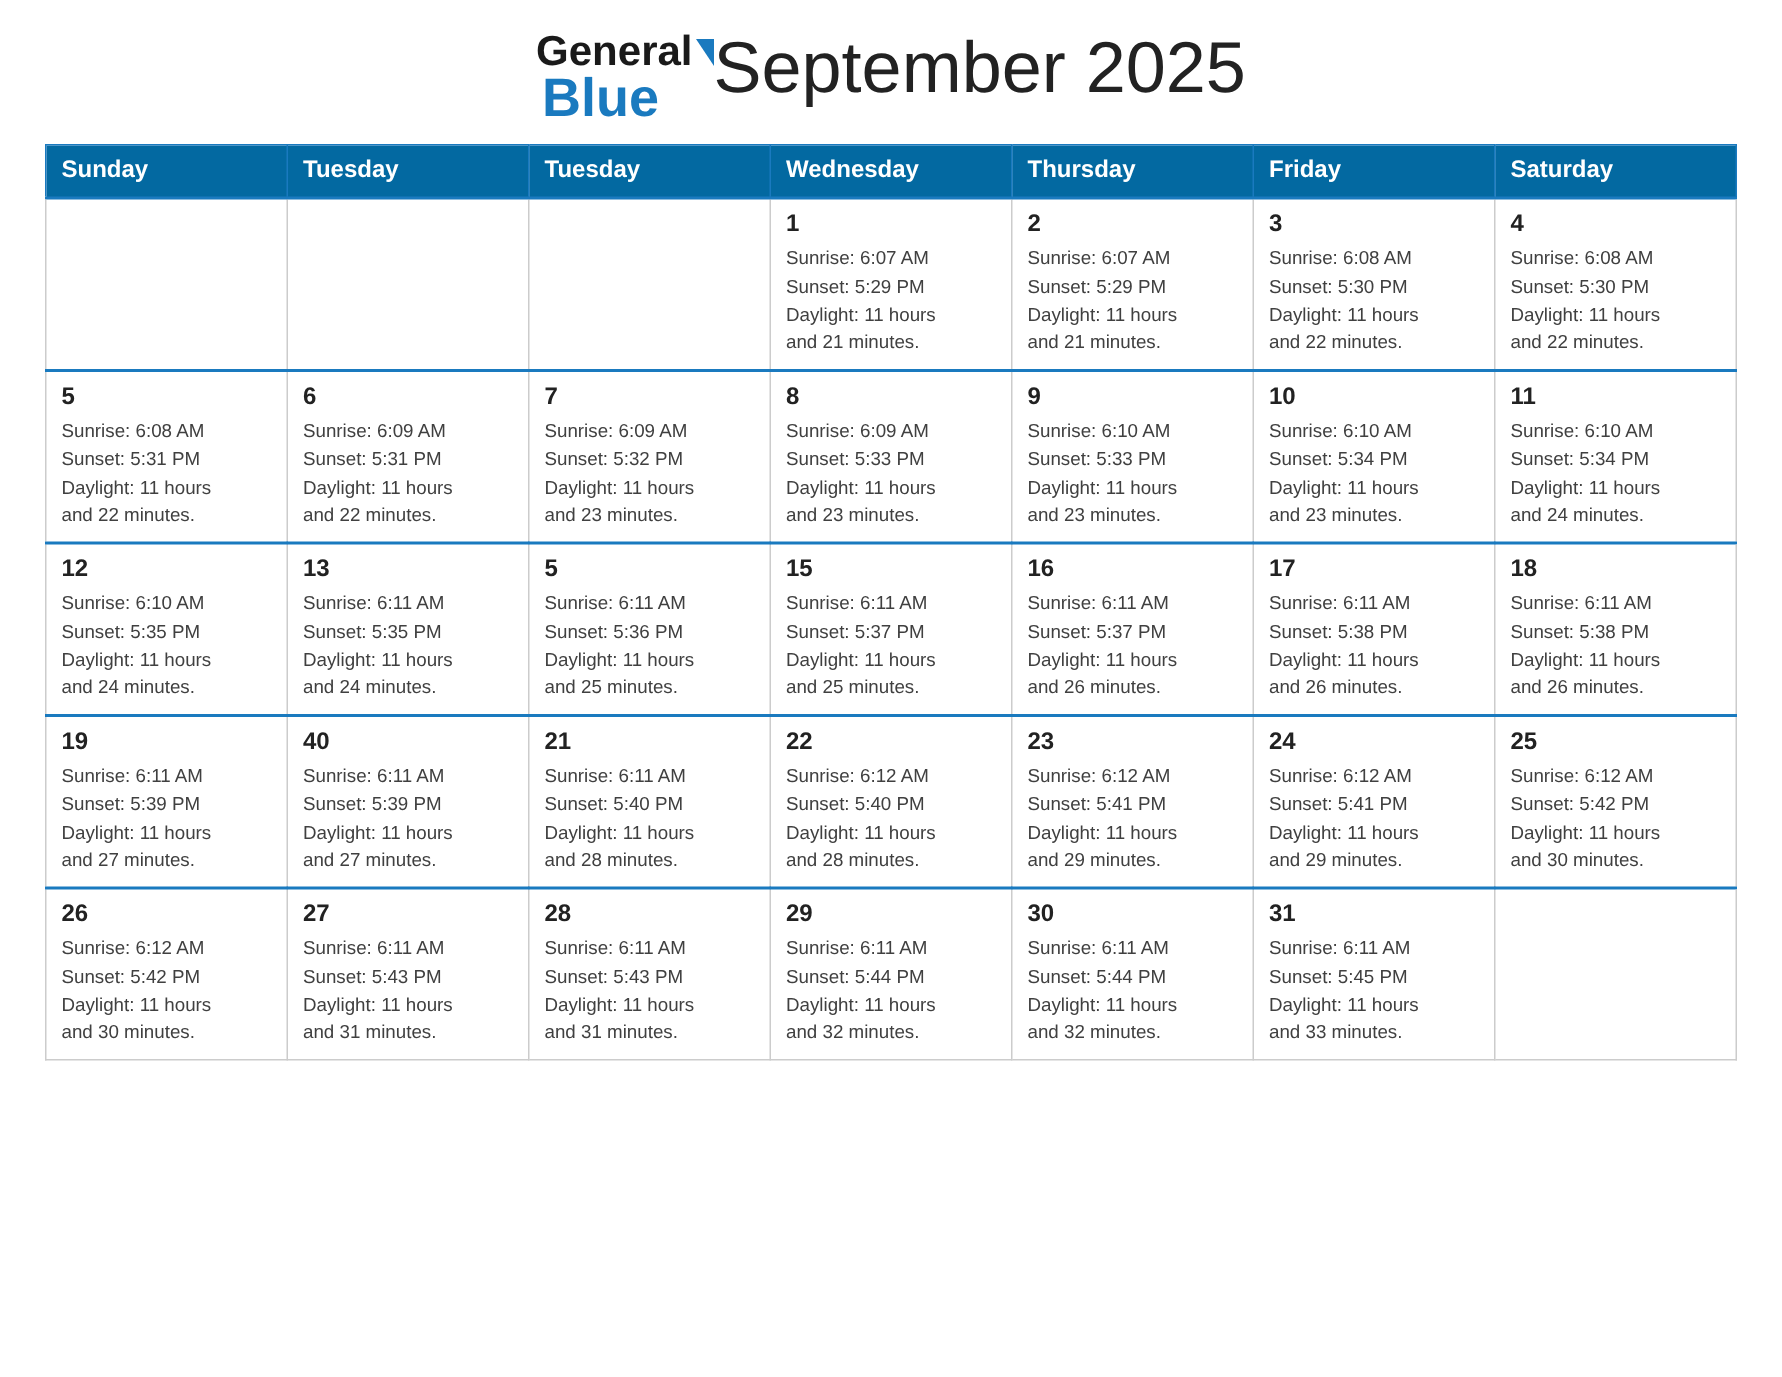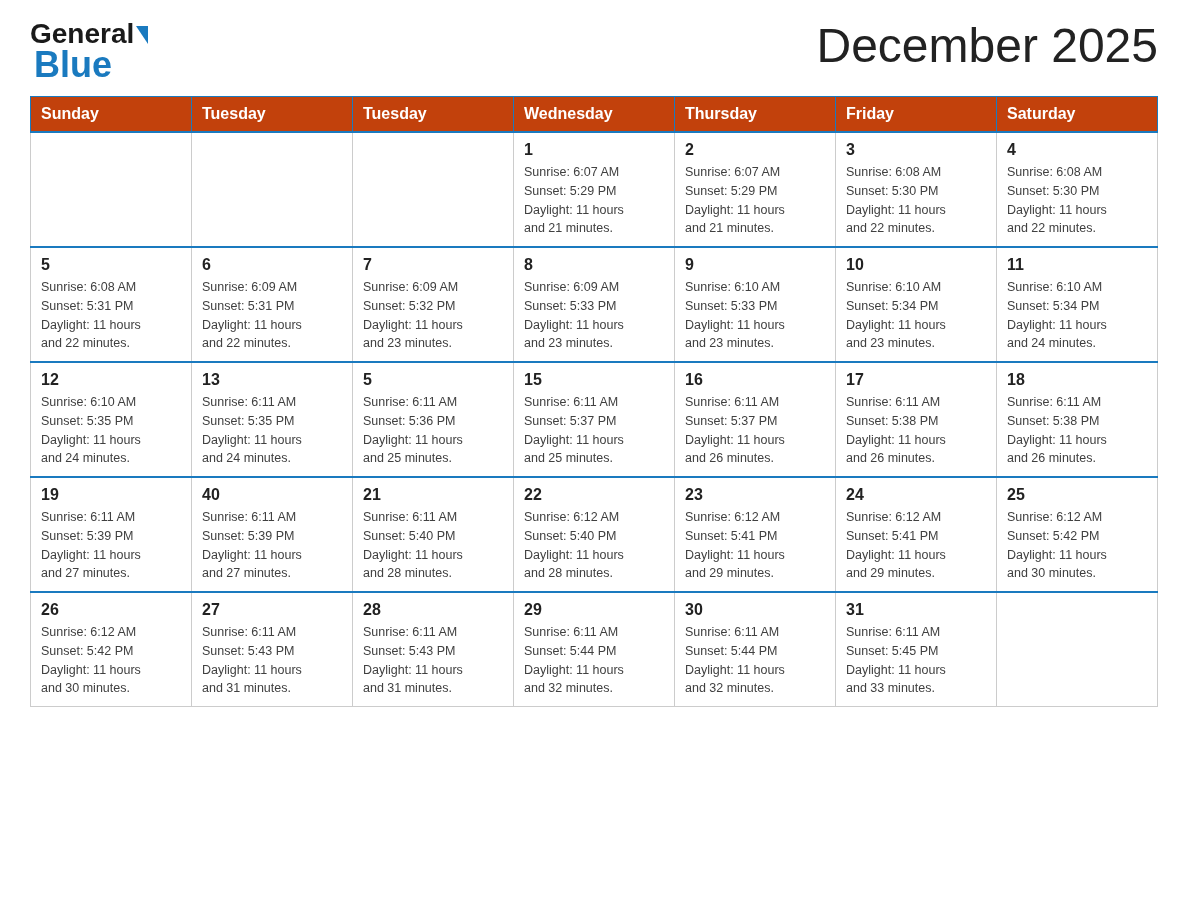--- a/index.html
+++ b/index.html
@@ -7,21 +7,21 @@
       font-family: Arial, Helvetica, sans-serif;
       background: #fff;
       color: #222;
       padding: 20px 30px;
       width: 1188px;
       min-height: 918px;
     }
 
     .header {
       display: flex;
-      justify-content: space-between;
+      justify-content: center;
       align-items: flex-start;
       margin-bottom: 0;
     }
 
     .logo {
       display: flex;
       flex-direction: column;
       align-items: flex-start;
     }
 
@@ -70,21 +70,21 @@
       margin-top: 4px;
     }
 
     .calendar {
       width: 100%;
       border-collapse: collapse;
       margin-top: 10px;
     }
 
     .calendar thead th {
-      background-color: #c2410c;
+      background-color: #0369a1;
       color: #fff;
       font-size: 16px;
       font-weight: bold;
       padding: 8px 10px;
       text-align: left;
       border: 1px solid #1a7abf;
     }
 
     .calendar tbody td {
       vertical-align: top;
@@ -133,21 +133,21 @@
   <div class="logo">
     <div class="logo-text">
       <span class="logo-general">General</span>
       <div class="logo-arrow"></div>
     </div>
     <div class="logo-line2">
       <span class="logo-blue">Blue</span>
     </div>
   </div>
   <div class="title-section">
-    <div class="calendar-title">December 2025</div>
+    <div class="calendar-title">September 2025</div>
   </div>
 </div>
 
 <table class="calendar">
   <thead>
     <tr>
     <th>Sunday</th>
         <th>Tuesday</th>
         <th>Tuesday</th>
         <th>Wednesday</th>

